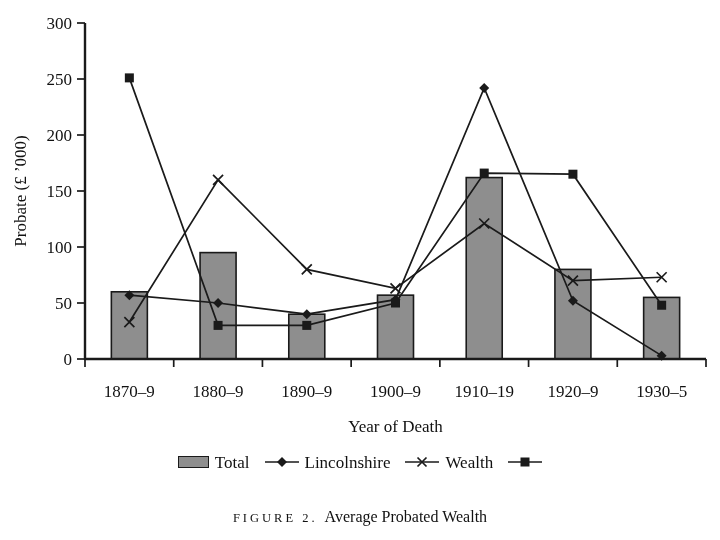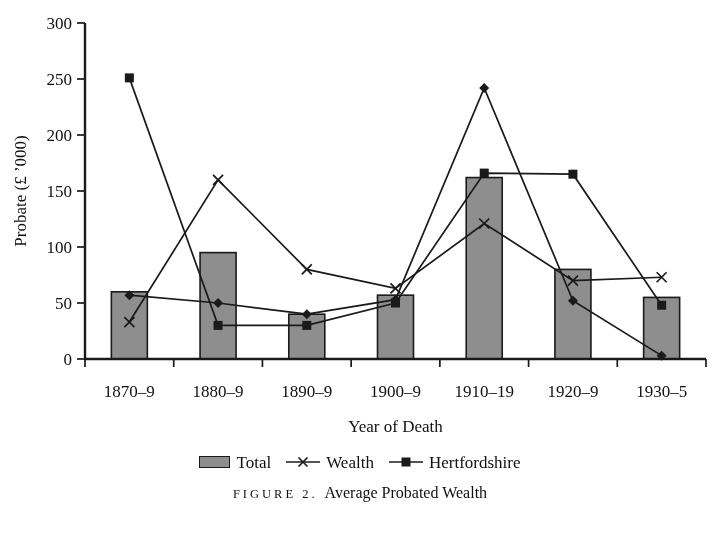--- a/index.html
+++ b/index.html
@@ -33,21 +33,21 @@
     display: inline-block;
     width: 31px;
     height: 12px;
     background: #8e8e8e;
     border: 1.6px solid #1a1a1a;
     box-sizing: border-box;
   }
   .legend-item svg.mk { display: block; }
   .caption {
     text-align: center;
-    margin-top: 12px;
+    margin-top: 36px;
     font-size: 16px;
   }
   .caption .figlabel {
     font-size: 12.5px;
     letter-spacing: 3px;
     margin-right: 7px;
   }
 </style>
 </head>
 <body>
@@ -122,30 +122,36 @@
     </svg>
 
   <div class="legend">
     <div class="legend-item">
       <span class="swatch-bar"></span>
       <span class="legend-label">Total</span>
     </div>
     <div class="legend-item">
       <svg class="mk" width="34" height="14" viewBox="0 0 34 14">
         <line x1="0" y1="7" x2="34" y2="7" stroke="#1a1a1a" stroke-width="1.7"></line>
+        <path d="M17 2 L22 7 L17 12 L12 7 Z" fill="#1a1a1a"></path>
+      </svg>
+      <span class="legend-label">Lincolnshire</span>
+    </div>
+    <div class="legend-item">
+      <svg class="mk" width="34" height="14" viewBox="0 0 34 14">
+        <line x1="0" y1="7" x2="34" y2="7" stroke="#1a1a1a" stroke-width="1.7"></line>
         <path d="M12.5 2.5 L21.5 11.5 M12.5 11.5 L21.5 2.5" stroke="#1a1a1a" stroke-width="1.7" fill="none"></path>
       </svg>
       <span class="legend-label">Wealth</span>
     </div>
     <div class="legend-item">
       <svg class="mk" width="34" height="14" viewBox="0 0 34 14">
         <line x1="0" y1="7" x2="34" y2="7" stroke="#1a1a1a" stroke-width="1.7"></line>
         <rect x="12.5" y="2.5" width="9" height="9" fill="#1a1a1a"></rect>
       </svg>
-      <span class="legend-label">Hertfordshire</span>
     </div>
   </div>
 
   <figcaption class="caption">
     <span class="figlabel">FIGURE 2.</span><span class="figtitle">Average Probated Wealth</span>
   </figcaption>
 
 </figure>
 
 </body></html>

